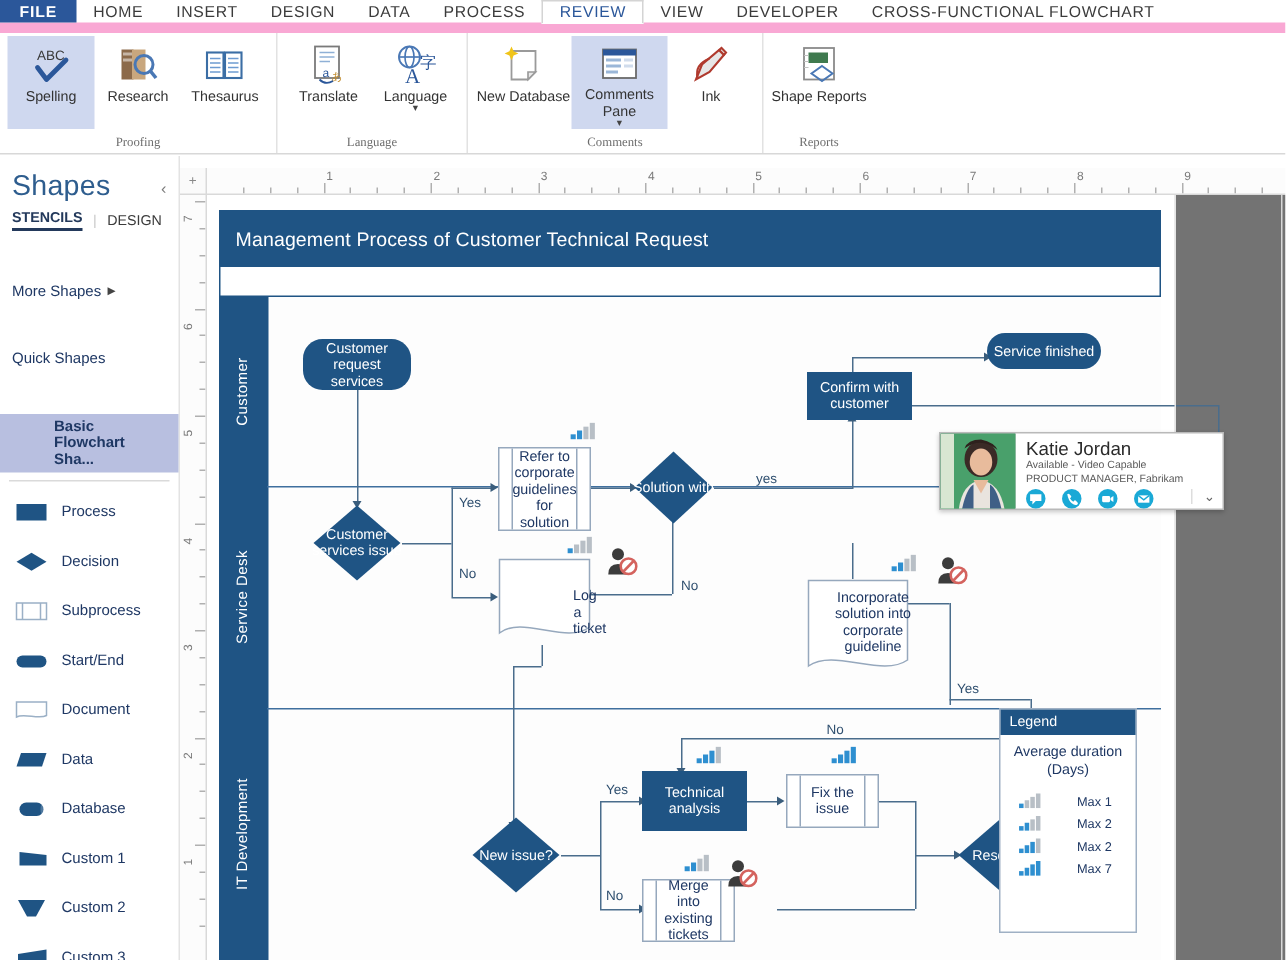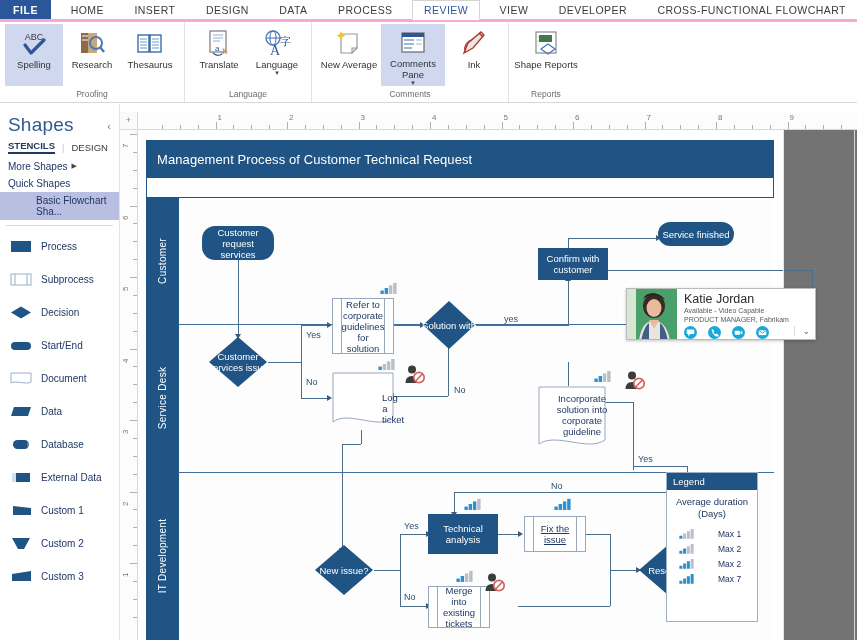--- a/index.html
+++ b/index.html
@@ -10,53 +10,53 @@
     font-family:"Liberation Sans", sans-serif;
     background:#ffffff;
     overflow:hidden;
     position:relative;
     color:#1f3864;
   }
 
   
   #ribbon { position:absolute; left:0; top:0; width:857px; height:104px; background:#fff; }
   #tabbar { height:22px; background:#fff; display:flex; align-items:stretch;
-            border-bottom:3px solid #f9a8d4; position:relative;justify-content:space-between; }
+            border-bottom:7px solid #f9a8d4; position:relative; }
   .tab { font-size:10.5px; letter-spacing:.45px; color:#3b3b3b;
          padding:0 11px; display:flex; align-items:center; cursor:pointer;
          white-space:nowrap; }
   .tab.file { background:#2b579a; color:#fff; font-weight:bold; padding:0 13px; letter-spacing:.6px;}
   .tab.active { background:#fff; border:1px solid #d4d4d4; border-bottom:1px solid #fff;
                 margin-bottom:-1px; color:#2b579a; }
   #ribbon-body { height:81px; position:relative; background:#fff;
                  border-bottom:1px solid #d8d8d8; display:flex; }
   .rgroup { position:relative; display:flex; flex-direction:column;
             border-right:1px solid #e2e2e2; padding:2px 5px 0 5px; }
   .rgroup:last-child { border-right:none; }
   .rgroup-items { display:flex; align-items:flex-start; height:64px; }
-  .rgroup-label { text-align:center; font-size:8.5px; color:#6d6d6d; line-height:12px; }
+  .rgroup-label { text-align:center; font-size:8.5px; color:#6d6d6d; line-height:12px;font-family:Liberation Serif, serif; }
   .ritem { width:58px; display:flex; flex-direction:column; align-items:center;
            padding-top:3px; cursor:pointer; height:62px; }
   .ritem.sel { background:#cfd8ef; }
   .ritem .glyph { height:32px; display:flex; align-items:center; justify-content:center; }
   .ritem .cap { font-size:9.5px; color:#333; text-align:center; line-height:11px; }
   .ritem.wide { width:64px; }
 
   
   #shapes { position:absolute; left:0; top:104px; width:120px; height:536px;
             background:#fff; border-right:1px solid #e3e3e3; }
   #shapes-title { font-size:19px; color:#2e5d8e; font-weight:300;
                   padding:10px 0 2px 8px; letter-spacing:.2px; }
   #collapse-btn { position:absolute; right:8px; top:16px; font-size:11px; color:#7b7b7b; cursor:pointer;}
   #shapes-subbar { display:flex; align-items:center; padding:2px 0 4px 8px; font-size:9.5px; }
   #stencils-tab { font-weight:bold; color:#23395b; border-bottom:2px solid #23395b; padding-bottom:1px; cursor:pointer;}
   .subdiv { color:#c8c8c8; margin:0 7px; }
   #search-tab { color:#3b3b3b; cursor:pointer; }
-  .stencil-row { font-size:10px; color:#1f3864; padding:3px 8px; cursor:pointer; position:relative; }
-  .stencil-row.bold { font-weight:normal; background:#b8bfe0;padding-left:36px; }
+  .stencil-row { font-size:10px; color:#1f3864; padding:3px 8px; cursor:pointer; position:relative;margin-top:28px; }
+  .stencil-row.bold { font-weight:bold; background:#b8bfe0;padding-left:36px; }
   .stencil-row .arrow { position:absolute; right:42px; top:4px; font-size:7px; color:#444; }
   #stencil-sep { height:1px; background:#dadada; margin:5px 6px 4px 6px; }
   .shape-item { display:flex; align-items:center; height:33px; padding-left:10px; cursor:pointer; }
   .shape-item .lbl { font-size:10px; color:#1f3864; margin-left:9px; }
   .sw { width:22px; height:13px; flex:0 0 auto; }
 
   
   #ruler-corner { position:absolute; left:120px; top:112px; width:18px; height:18px;
                   background:#fafafa; border-right:1px solid #d9d9d9; border-bottom:1px solid #d9d9d9;
                   font-size:9px; color:#888; text-align:center; line-height:16px;}
@@ -246,21 +246,21 @@
           <div class="ritem wide">
             <div class="glyph">
               <svg width="30" height="30" viewBox="0 0 30 30">
                 <path d="M7 6 h16 v14 l-5 5 h-11 z" fill="#fff" stroke="#9a9a9a" stroke-width="1.2"></path>
                 <path d="M18 25 v-5 h5 z" fill="#e9e9e9" stroke="#9a9a9a" stroke-width="1.1"></path>
                 <g fill="#f0c419">
                   <path d="M7 3 l1.4 3.2 3.2 1.4 -3.2 1.4 -1.4 3.2 -1.4 -3.2 -3.2 -1.4 3.2 -1.4z"></path>
                 </g>
               </svg>
             </div>
-            <div class="cap">New Average</div>
+            <div class="cap">New Database</div>
           </div>
           <div class="ritem sel wide">
             <div class="glyph">
               <svg width="30" height="30" viewBox="0 0 30 30">
                 <rect x="4" y="5" width="22" height="19" fill="#fff" stroke="#6a6a6a" stroke-width="1.2"></rect>
                 <rect x="4" y="5" width="22" height="4" fill="#2b579a"></rect>
                 <g fill="#9bb7d8">
                   <rect x="6" y="11" width="10" height="2"></rect>
                   <rect x="6" y="15" width="10" height="2"></rect>
                   <rect x="6" y="19" width="8" height="2"></rect>
@@ -326,34 +326,34 @@
   <div id="stencil-sep"></div>
   <div id="shape-list">
       <div class="shape-item">
         <svg class="sw" viewBox="0 0 22 13">
           <rect x="1" y="1" width="20" height="11" fill="#1f5484"></rect>
         </svg>
         <span class="lbl">Process</span>
       </div>
       <div class="shape-item">
         <svg class="sw" viewBox="0 0 22 13">
+          <polygon points="11,0.5 21,6.5 11,12.5 1,6.5" fill="#1f5484"></polygon>
+        </svg>
+        <span class="lbl">Decision</span>
+      </div>
+      <div class="shape-item">
+        <svg class="sw" viewBox="0 0 22 13">
           <rect x="1" y="1" width="20" height="11" fill="#fff" stroke="#9bb0c6"></rect>
           <line x1="5" y1="1" x2="5" y2="12" stroke="#9bb0c6"></line>
           <line x1="17" y1="1" x2="17" y2="12" stroke="#9bb0c6"></line>
         </svg>
         <span class="lbl">Subprocess</span>
       </div>
       <div class="shape-item">
         <svg class="sw" viewBox="0 0 22 13">
-          <polygon points="11,0.5 21,6.5 11,12.5 1,6.5" fill="#1f5484"></polygon>
-        </svg>
-        <span class="lbl">Decision</span>
-      </div>
-      <div class="shape-item">
-        <svg class="sw" viewBox="0 0 22 13">
           <rect x="1" y="3" width="20" height="8" rx="4" fill="#1f5484"></rect>
         </svg>
         <span class="lbl">Start/End</span>
       </div>
       <div class="shape-item">
         <svg class="sw" viewBox="0 0 22 13">
           <path d="M1 1 H21 V10 C16 13 6 8 1 11 Z" fill="#fff" stroke="#9bb0c6"></path>
         </svg>
         <span class="lbl">Document</span>
       </div>
@@ -362,27 +362,20 @@
           <polygon points="4,2 21,2 18,11 1,11" fill="#1f5484"></polygon>
         </svg>
         <span class="lbl">Data</span>
       </div>
       <div class="shape-item">
         <svg class="sw" viewBox="0 0 22 13">
           <rect x="3" y="2" width="16" height="9" rx="4.5" fill="#1f5484"></rect>
           <ellipse cx="19" cy="6.5" rx="2" ry="4.5" fill="#fff" opacity=".22"></ellipse>
         </svg>
         <span class="lbl">Database</span>
-      </div>
-      <div class="shape-item">
-        <svg class="sw" viewBox="0 0 22 13">
-          <rect x="2" y="2" width="18" height="9" fill="#1f5484"></rect>
-          <rect x="2" y="2" width="4" height="9" fill="#cfe0ee"></rect>
-        </svg>
-        <span class="lbl">External Data</span>
       </div>
       <div class="shape-item">
         <svg class="sw" viewBox="0 0 22 13">
           <polygon points="3,2 21,4 21,11 3,11" fill="#1f5484"></polygon>
         </svg>
         <span class="lbl">Custom 1</span>
       </div>
       <div class="shape-item">
         <svg class="sw" viewBox="0 0 22 13">
           <polygon points="2,1 20,1 14,12 8,12" fill="#1f5484"></polygon>
@@ -628,21 +621,21 @@
       <div class="dia" style="left:168px;top:404px;width:60px;height:52px;">
         <svg width="60" height="52">
           <polygon points="30,1 59,26 30,51 1,26" fill="#1f5484"></polygon>
         </svg>
         <div class="dlbl">New issue?</div>
       </div>
 
       <div class="nd proc" style="left:282px;top:374px;width:70px;height:40px;padding:0 4px;">Technical analysis</div>
 
       <div class="nd sub" style="left:378px;top:376px;width:62px;height:36px;">
-        <span style="padding:0 9px;text-decoration:underline;">Fix the issue</span>
+        <span style="padding:0 9px;">Fix the issue</span>
       </div>
 
       <div class="nd sub" style="left:282px;top:446px;width:62px;height:42px;">
         <span style="padding:0 9px;">Merge into existing tickets</span>
       </div>
 
       <div class="dia" style="left:492px;top:404px;width:60px;height:52px;">
         <svg width="60" height="52">
           <polygon points="30,1 59,26 30,51 1,26" fill="#1f5484"></polygon>
         </svg>

